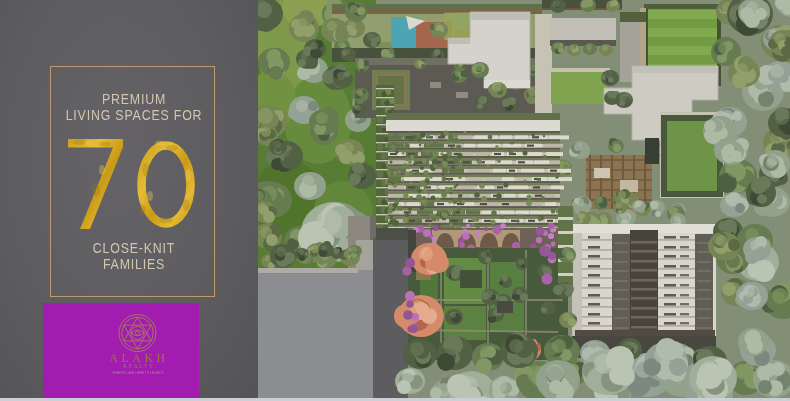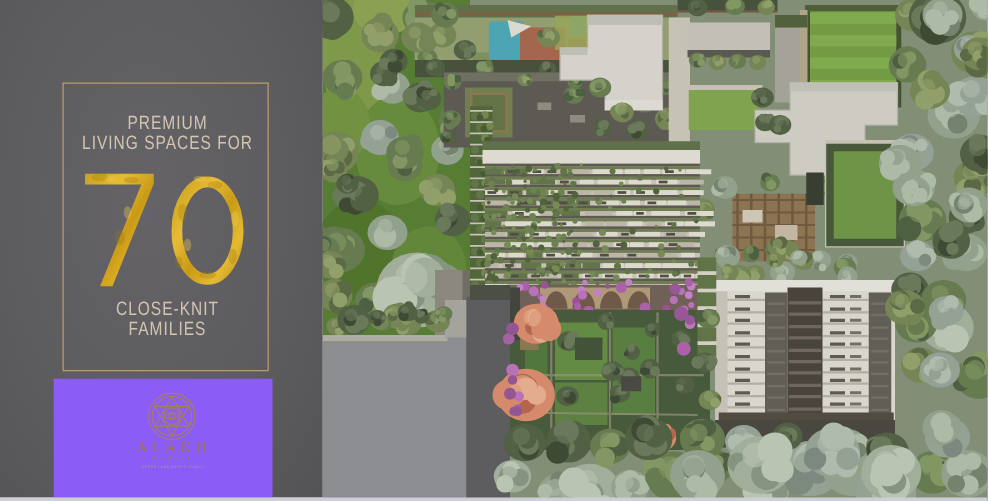--- a/index.html
+++ b/index.html
@@ -9,21 +9,21 @@
            background:radial-gradient(ellipse at 45% 40%, #656367 0%, #5d5c5f 55%, #545356 100%); }
   .frame { position:absolute; left:50px; top:66px; width:163px; height:229px;
            border:1px solid #bf9a6e; }
   .toplines { position:absolute; left:5px; top:91px; width:258px; text-align:center;
     color:#d3c6b1; font-size:15.5px; letter-spacing:1px; line-height:16.2px;
     transform:scaleX(0.8); }
   .botlines { position:absolute; left:5px; top:239.5px; width:258px; text-align:center;
     color:#d3c6b1; font-size:15.5px; letter-spacing:1px; line-height:16.2px;
     transform:scaleX(0.8); }
   .seventy { position:absolute; left:0; top:0; }
-  .logocard { position:absolute; left:43px; top:303px; width:175px; height:95px; background:#8b5cf6; }
+  .logocard { position:absolute; left:43px; top:303px; width:156px; height:95px; background:#a21caf; }
   .photo { position:absolute; left:258px; top:0; }
   .pagestrip { position:absolute; left:0; top:398px; width:790px; height:3px; background:#ccd0d6; }
 </style>
 </head>
 <body>
 
 <svg class="photo" width="532" height="401" viewBox="0 0 532 401">
 
 <rect x="0" y="0" width="532" height="401" fill="#818e75"></rect>
 

